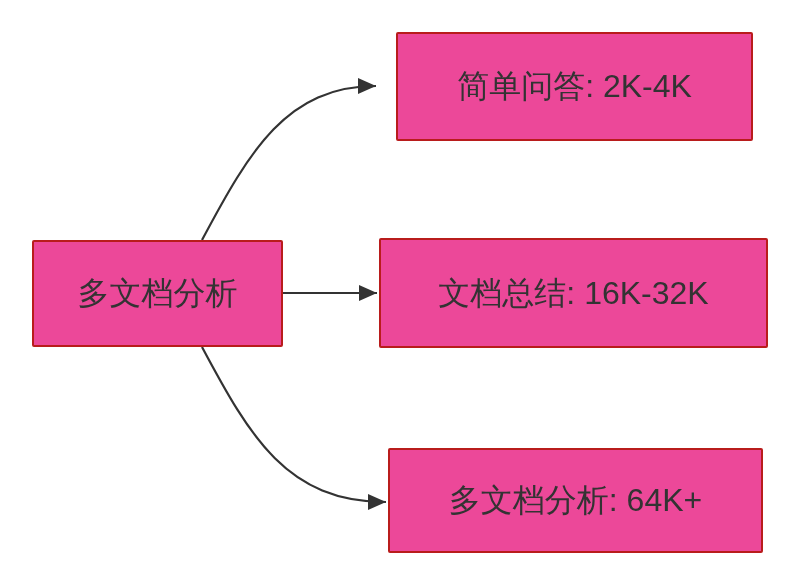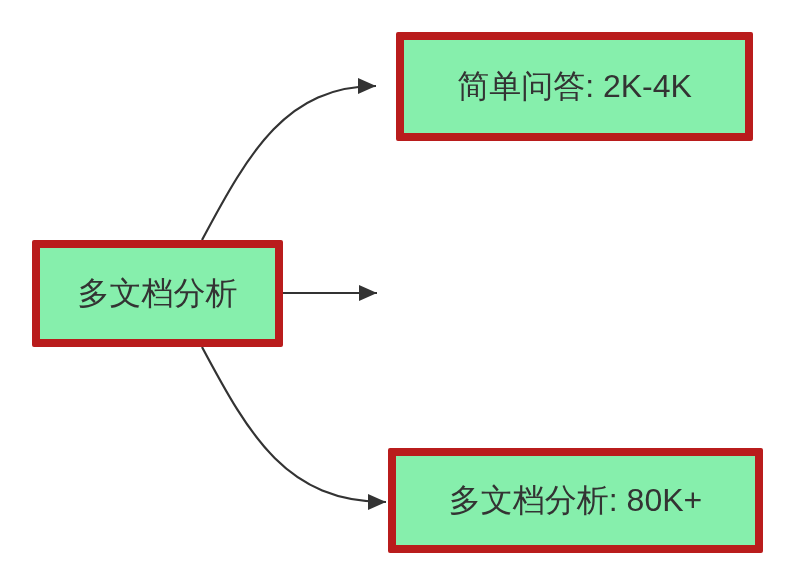--- a/index.html
+++ b/index.html
@@ -26,22 +26,22 @@
     stroke: #333333;
     stroke-width: 2.2px;
   }
   #arrowhead path {
     fill: #333333;
     stroke: none;
   }
   .node {
     position: absolute;
     box-sizing: border-box;
-    background: #86efac;
-    border: 8px solid #b91c1c;
+    background: #ec4899;
+    border: 2px solid #b91c1c;
     border-radius: 2px;
     display: flex;
     align-items: center;
     justify-content: center;
     color: #333333;
     font-size: 32px;
     line-height: 1.2;
     white-space: nowrap;
   }
   .node-root   { left: 32px;  top: 240px; width: 251px; height: 107px; }
@@ -66,18 +66,21 @@
   </svg>
 
   <div class="node node-root">
     <span class="node-label">多文档分析</span>
   </div>
 
   <div class="node node-child1">
     <span class="node-label">简单问答: 2K-4K</span>
   </div>
 
+  <div class="node node-child2">
+    <span class="node-label">文档总结: 16K-32K</span>
+  </div>
 
   <div class="node node-child3">
-    <span class="node-label">多文档分析: 80K+</span>
+    <span class="node-label">多文档分析: 64K+</span>
   </div>
 
 </div>
 
 </body></html>

